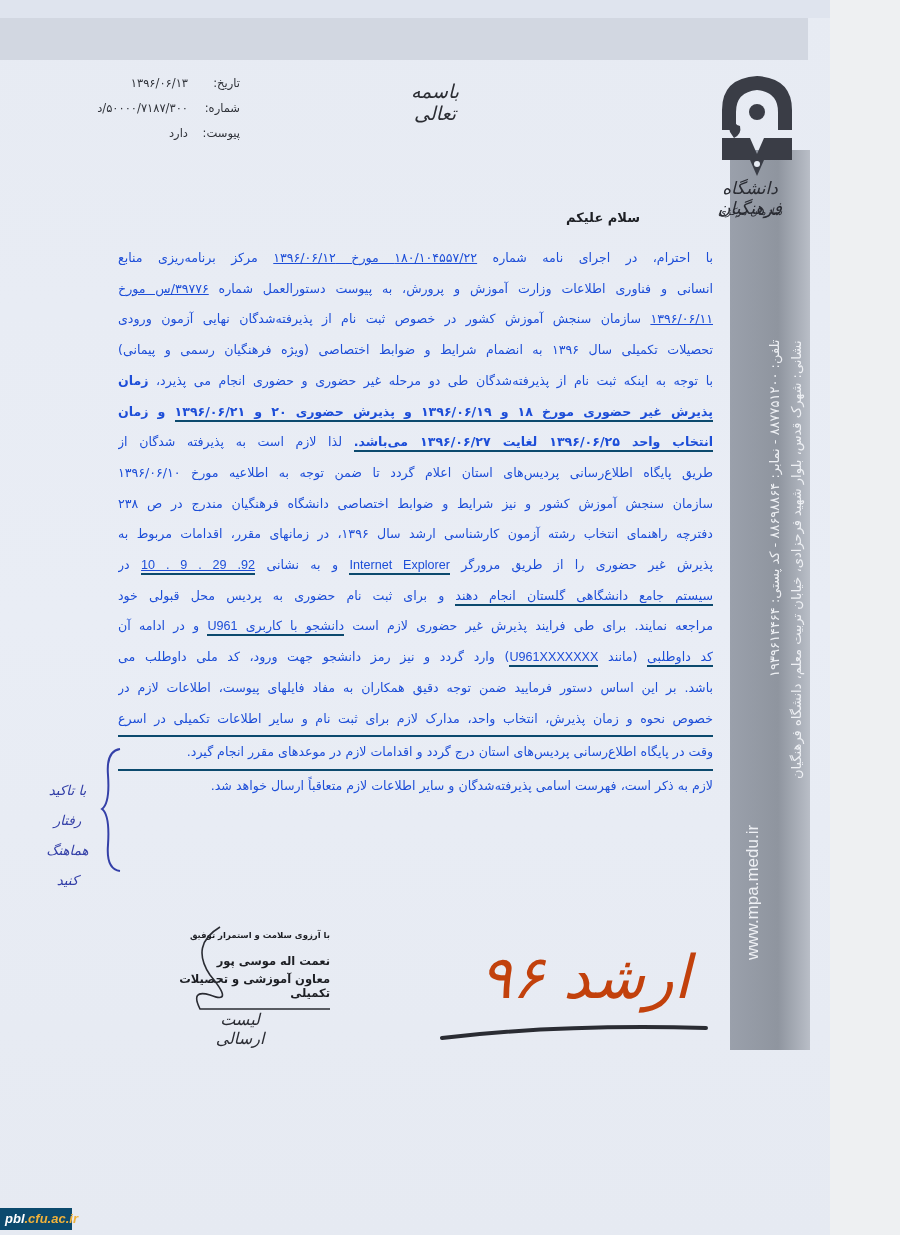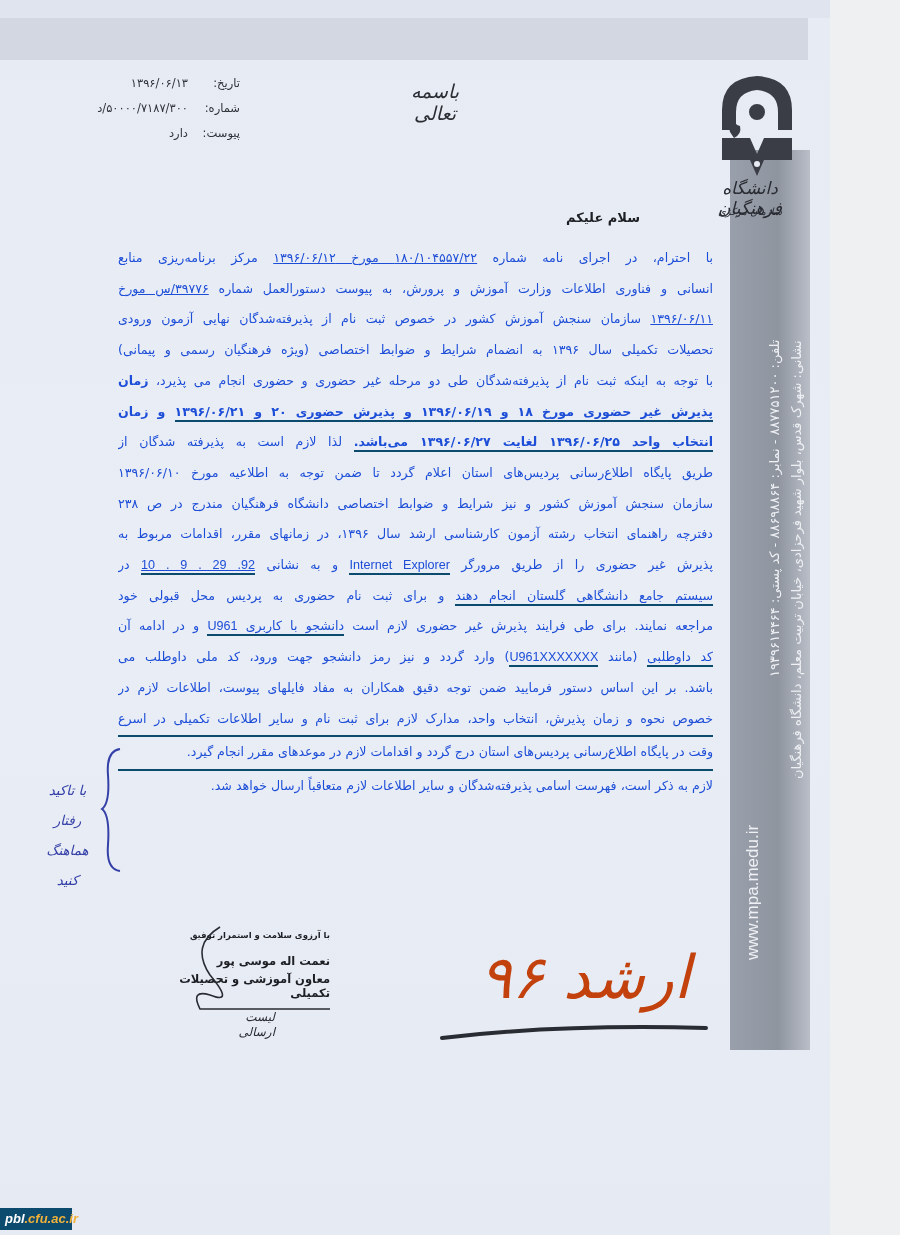--- a/index.html
+++ b/index.html
@@ -71,22 +71,22 @@
   .u { text-decoration: underline; }
   .b { font-weight: bold; }
   .pen-u { border-bottom: 2px solid #0c4a6e; padding-bottom: 1px; }
   .en { font-family: "Liberation Sans", sans-serif; direction: ltr; unicode-bidi: embed; }
 
   .closing { position: absolute; left: 150px; top: 930px; width: 180px; direction: rtl; text-align: right; }
   .closing .wish { font-size: 8.5px; font-weight: bold; margin-right: 0px; }
   .closing .name { font-size: 11.5px; font-weight: bold; margin-top: 14px; margin-right: 0px; }
   .closing .title { font-size: 11.5px; font-weight: bold; margin-top: 4px; }
   .sig-stamp {
-    position: absolute; left: 205px; top: 1010px; width: 70px; text-align: right;
-    font-family: Liberation Mono, monospace; font-style: italic; font-size: 12px; color:#2a2c33;
+    position: absolute; left: 205px; top: 1010px; width: 70px; text-align: center;
+    font-family: Liberation Serif, serif; font-style: italic; font-size: 16px; color:#2a2c33;
   }
 
   .handwritten {
     position: absolute; left: 450px; top: 915px; width: 270px; height: 110px;
     font-family: "DejaVu Serif", serif; font-size: 60px; direction: rtl; text-align: center;
     color: #c2410c; font-style: italic; margin-top: 27px;
   }
   .margin-note {
     position: absolute; left: 30px; top: 775px; width: 75px; direction: rtl; text-align: center;
     font-family: "DejaVu Serif", serif; font-style: italic; font-size: 13.5px; line-height: 30px;

